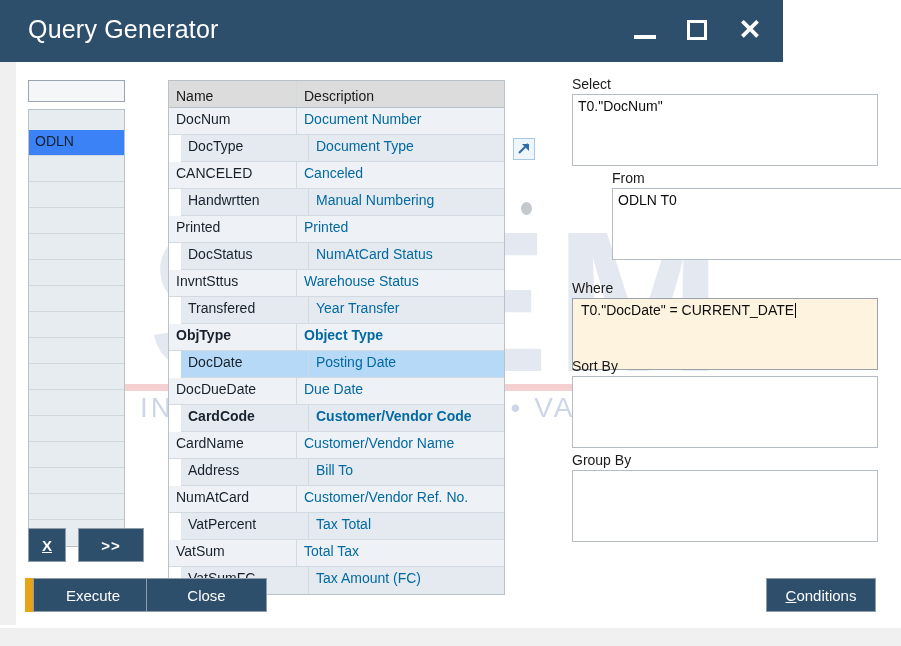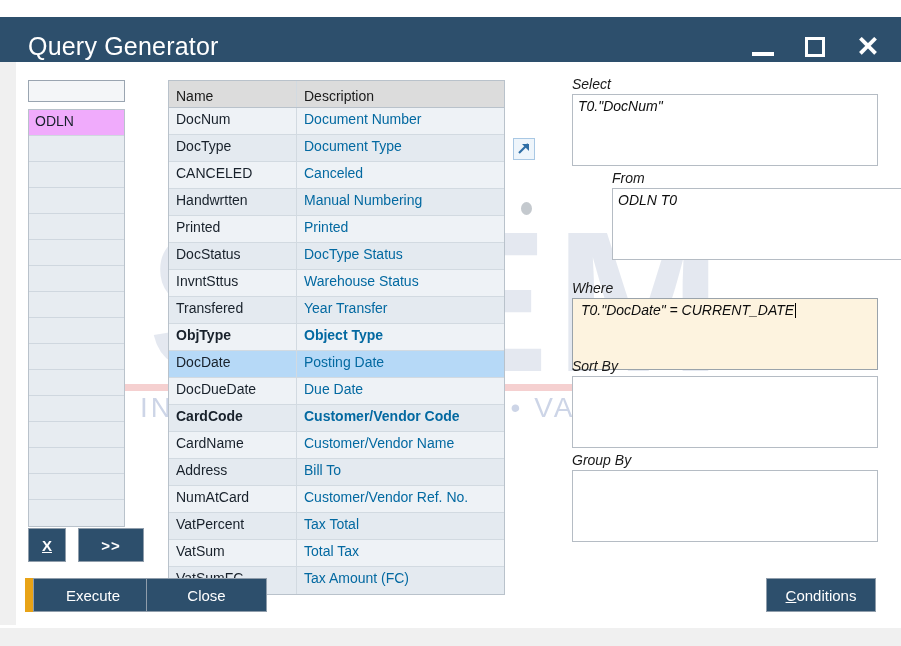--- a/index.html
+++ b/index.html
@@ -15,22 +15,22 @@
     width: 901px;
     height: 646px;
     overflow: hidden;
     background: #ffffff;
     box-sizing: border-box;
   }
 
   
   .titlebar {
     position: absolute;
-    left: 0; top: 17px;
-    width: 901px; height: 62px;
+    left: 0; top: 0;
+    width: 783px; height: 62px;
     background: #2d4f6c;
     box-sizing: border-box;
   }
   .titlebar-title {
     position: absolute;
     left: 28px; top: 15px;
     font-size: 25px;
     color: #ffffff;
     letter-spacing: 0.2px;
     white-space: nowrap;
@@ -162,21 +162,22 @@
     border-bottom: 1px solid #cfd7df;
     box-sizing: border-box;
     padding: 3px 6px 0 6px;
     font-size: 14px;
     color: #18212b;
     background: #e7ecf1;
     white-space: nowrap;
     overflow: hidden;
   }
   .tablelist-row.selected {
-    background: #f0abfc;
+    background: #3b82f6;
+    margin-top: 20px;
   }
   .tablelist-row:last-child { border-bottom: none; }
 
   
   .mini-btns {
     position: absolute;
     left: 28px; top: 466px;
     display: flex;
     gap: 12px;
     z-index: 10;
@@ -234,21 +235,21 @@
     flex: 1;
     box-sizing: border-box;
     padding: 3px 0 0 7px;
     font-size: 14px;
     color: #0369a1;
     white-space: nowrap;
     overflow: hidden;
   }
   .ft-head .ft-c1, .ft-head .ft-c2 { padding-top: 7px; color: #1a1a1a; }
   .ft-row.odd  { background: #eef2f6; }
-  .ft-row.even { background: #e4eaf0; }
+  .ft-row.even { background: #e4eaf0; margin-left: 12px; }
   .ft-row.bold .ft-c1, .ft-row.bold .ft-c2 { font-weight: bold; }
   .ft-row.sel { background: #b6d9f7; }
 
   
   .expand-icon {
     position: absolute;
     left: 513px; top: 76px;
     width: 22px; height: 22px;
     border: 1px solid #a9c8e4;
     background: #eef5fb;
@@ -259,21 +260,21 @@
   .grip-dot {
     position: absolute;
     left: 521px; top: 140px;
     width: 11px; height: 13px;
     border-radius: 50%;
     background: #c4c9ce;
     z-index: 11;
   }
 
   
-  .qfield { position: absolute; z-index: 10; font-style: italic; }
+  .qfield { position: absolute; z-index: 10; }
   .qlabel {
     font-size: 14px;
     color: #1a1a1a;
     margin-bottom: 2px;
     line-height: 16px;
   }
   .qbox {
     width: 306px;
     border: 1px solid #b5bcc4;
     background: #ffffff;
@@ -407,21 +408,21 @@
         <div class="ft-row even">
           <div class="ft-c1">Handwrtten</div>
           <div class="ft-c2">Manual Numbering</div>
         </div>
         <div class="ft-row odd">
           <div class="ft-c1">Printed</div>
           <div class="ft-c2">Printed</div>
         </div>
         <div class="ft-row even">
           <div class="ft-c1">DocStatus</div>
-          <div class="ft-c2">DocType Status</div>
+          <div class="ft-c2">NumAtCard Status</div>
         </div>
         <div class="ft-row odd">
           <div class="ft-c1">InvntSttus</div>
           <div class="ft-c2">Warehouse Status</div>
         </div>
         <div class="ft-row even">
           <div class="ft-c1">Transfered</div>
           <div class="ft-c2">Year Transfer</div>
         </div>
         <div class="ft-row odd bold">

